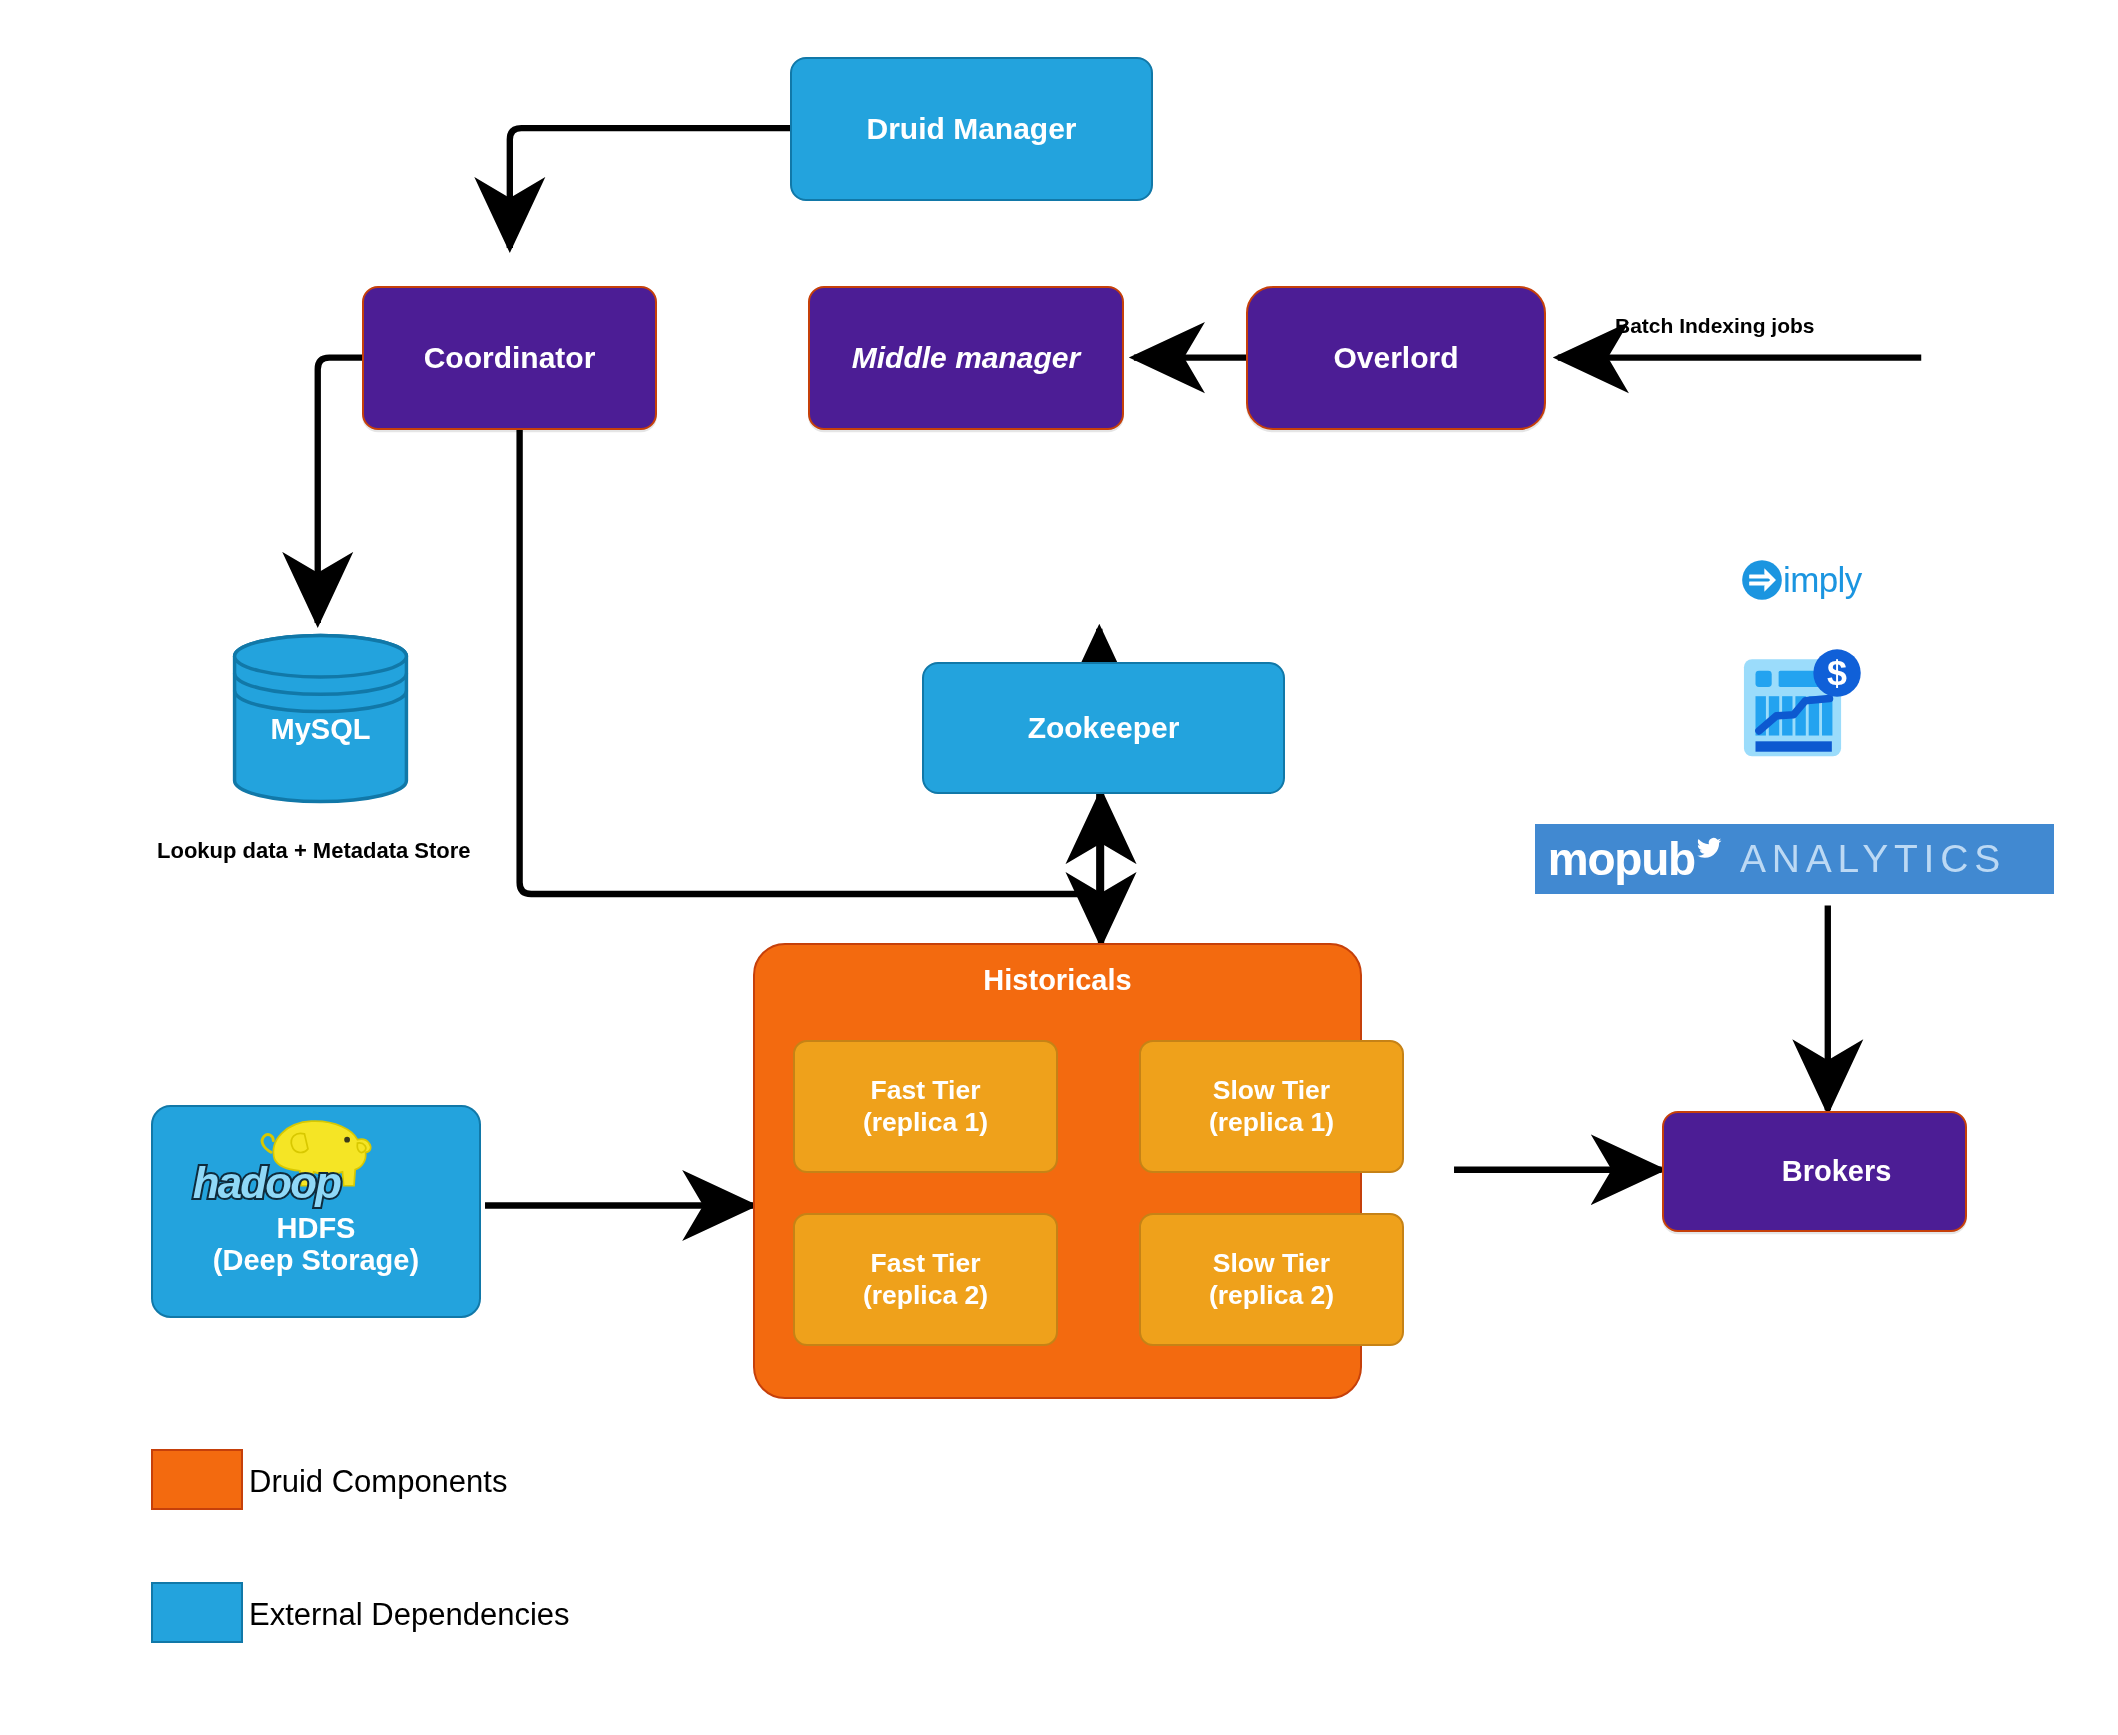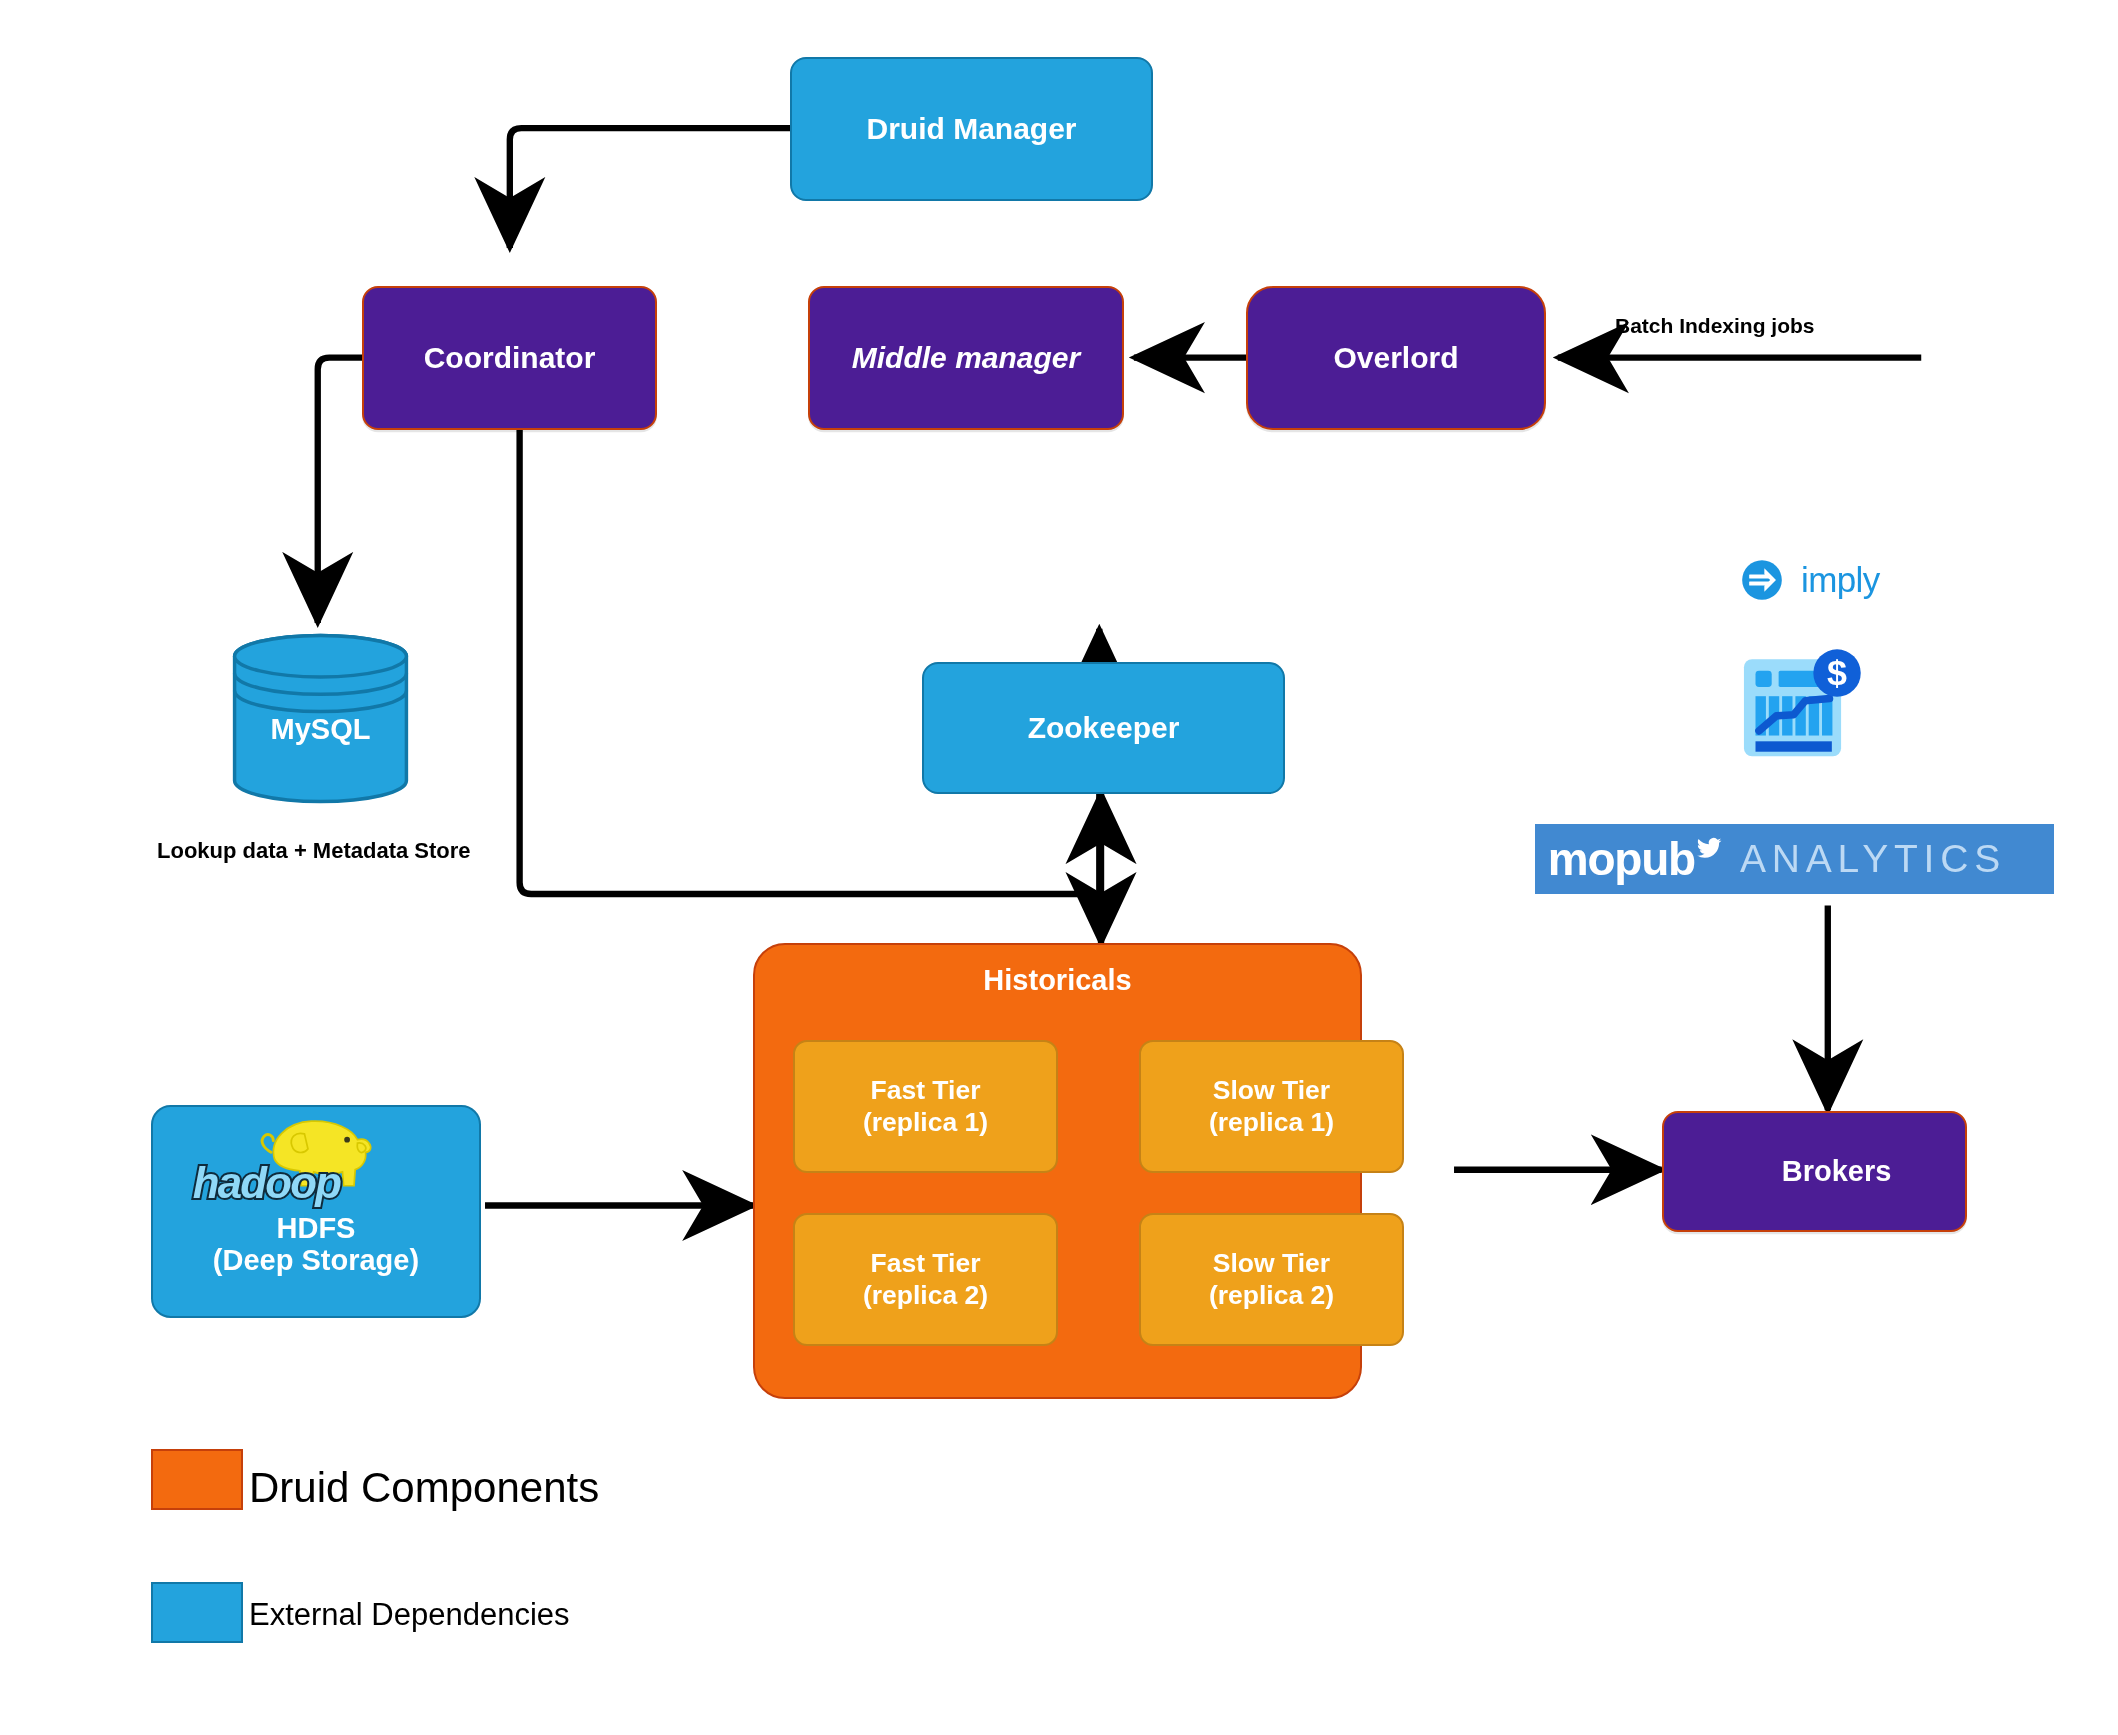--- a/index.html
+++ b/index.html
@@ -153,21 +153,21 @@
     <div class="hdfs-text" style="top:105px;font-size:29px;">
       <span>HDFS</span><br>
       <span>(Deep Storage)</span>
     </div>
   </div>
 
   <div class="node orange" style="left:1662px;top:1111px;width:305px;height:121px;font-size:29px;padding-left:44px;">
     <span>Brokers</span>
   </div>
 
-  <div class="logo-wrap" style="left:1741px;top:554px;width:173px;height:52px;display:flex;align-items:center;gap:18px;">
+  <div class="logo-wrap" style="left:1741px;top:554px;width:173px;height:52px;display:flex;align-items:center;gap:0;">
     <svg width="42" height="42" viewBox="0 0 72 72">
       <circle cx="36" cy="36" r="34" fill="#1B95E0"></circle>
       <g fill="#ffffff">
         <rect x="14" y="26.5" width="34" height="7" rx="1"></rect>
         <rect x="14" y="38.5" width="34" height="7" rx="1"></rect>
         <path d="M40,16 L60,36 L40,56 L40,46 L50,36 L40,26 Z"></path>
       </g>
     </svg>
     <span class="imply-word" style="font-size:35px;">imply</span>
   </div>
@@ -194,19 +194,19 @@
 
   <div class="mopub-bar" style="left:1535px;top:824px;width:519px;height:70px;padding-left:12.7px;">
     <span class="mopub-word" style="font-size:46px;">mopub</span>
     <svg width="26.5" height="26.5" viewBox="0 0 24 24" style="margin:-22px 0 0 1.2px;">
       <path fill="#ffffff" d="M23 4.9c-.8.4-1.7.6-2.6.8a4.6 4.6 0 0 0 2-2.5c-.9.5-1.9.9-2.9 1.1a4.5 4.5 0 0 0-7.8 4.1A12.9 12.9 0 0 1 2.3 3.6a4.5 4.5 0 0 0 1.4 6.1c-.7 0-1.4-.2-2-.6a4.5 4.5 0 0 0 3.7 4.5c-.7.2-1.4.2-2 .1a4.6 4.6 0 0 0 4.3 3.2A9.1 9.1 0 0 1 1 18.6a12.8 12.8 0 0 0 7 2c8.3 0 12.9-6.9 12.9-12.9v-.6c.9-.6 1.6-1.4 2.1-2.2z"></path>
     </svg>
     <span class="mopub-analytics" style="font-size:39px;margin-left:17.3px;">ANALYTICS</span>
   </div>
 
   <div class="legend-swatch" style="left:151px;top:1449px;width:92px;height:61px;background:#F36A0F;border:2.3px solid #C6400A;"></div>
-  <div class="legend-label" style="left:249px;top:1464px;font-size:42px;">Druid Components</div>
+  <div class="legend-label" style="left:249px;top:1464px;font-size:31px;">Druid Components</div>
 
   <div class="legend-swatch" style="left:151px;top:1582px;width:92px;height:61px;background:#23A3DD;border:2.3px solid #1178A8;"></div>
   <div class="legend-label" style="left:249px;top:1597px;font-size:31px;">External Dependencies</div>
 
 </div>
 
 
 </body></html>

